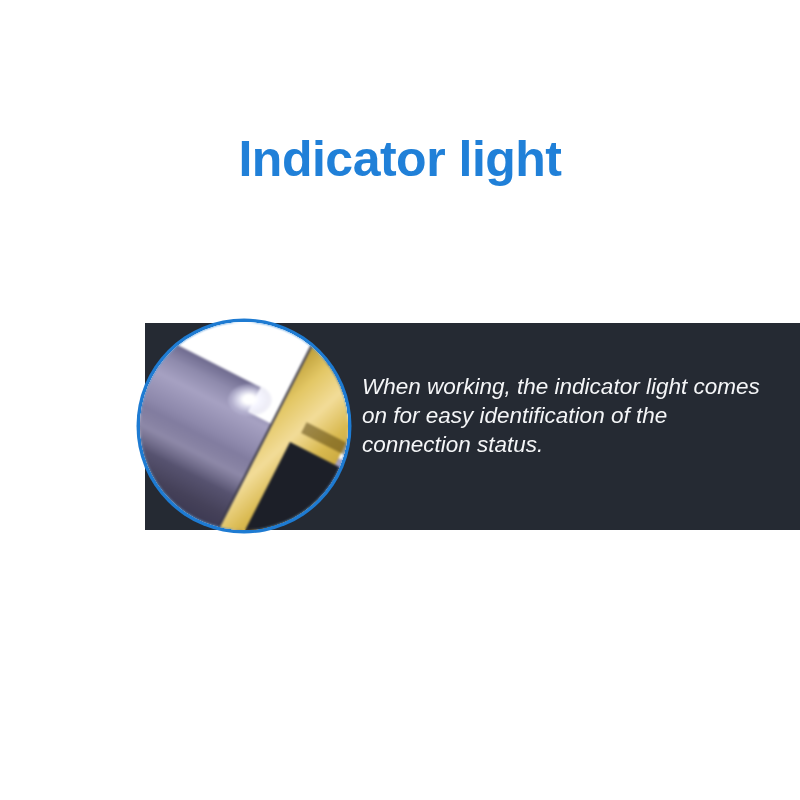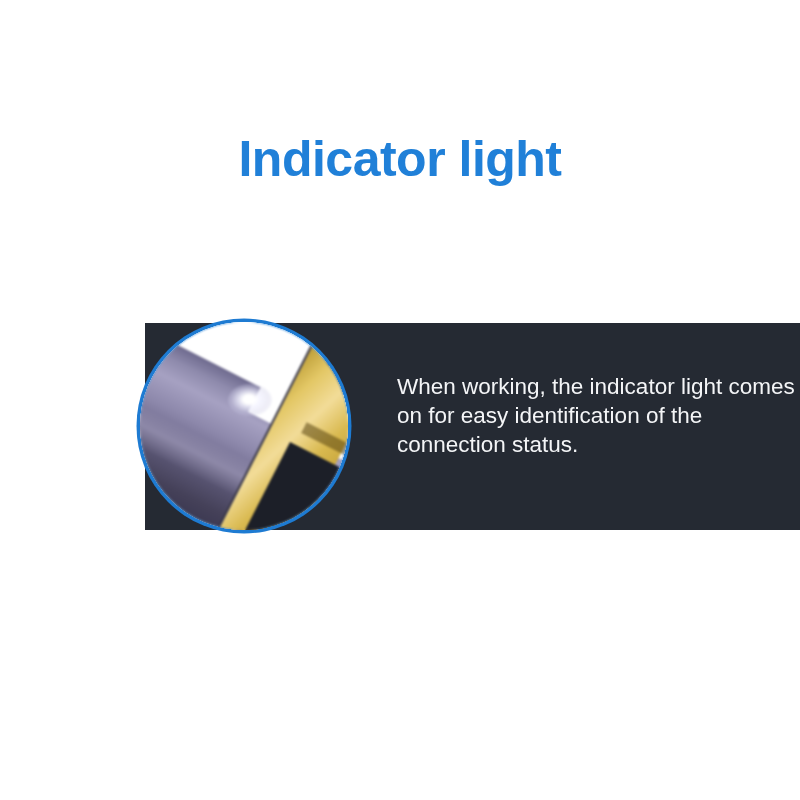--- a/index.html
+++ b/index.html
@@ -42,27 +42,28 @@
     left: 145px;
     top: 323px;
     width: 655px;
     height: 207px;
     background: #252a33;
   }
 
   
   .feature-text {
     position: absolute;
-    left: 397px;
+    left: 362px;
     top: 372px;
     width: 400px;
     color: #f4f5f7;
     font-size: 22.5px;
     line-height: 29px;
     font-weight: normal;
+    font-style: italic;
   }
 
   
   .product-circle {
     position: absolute;
     left: 140px;
     top: 322px;
     width: 208px;
     height: 208px;
     border-radius: 50%;

